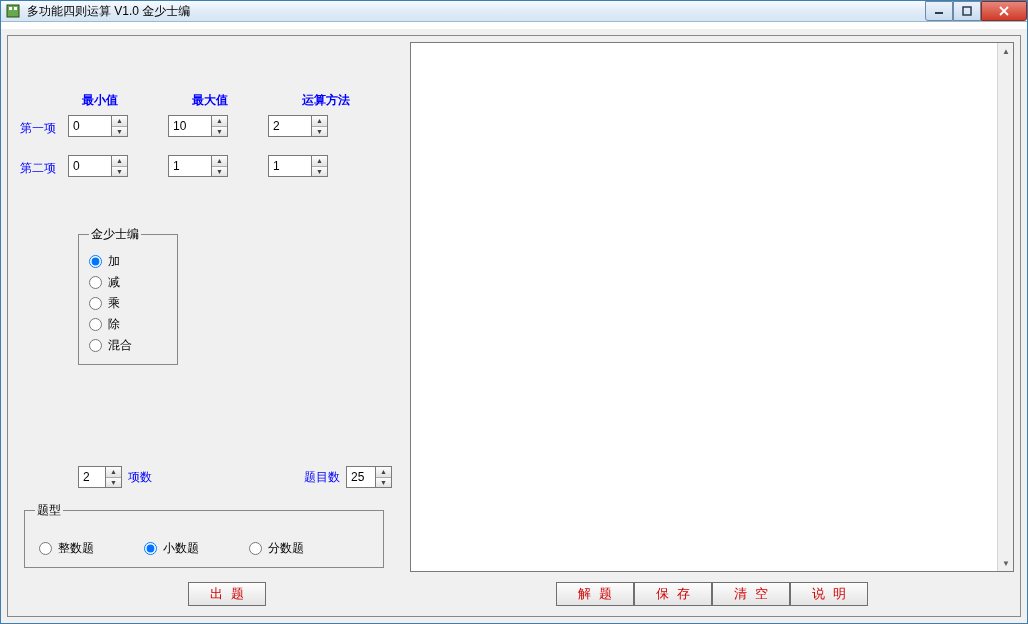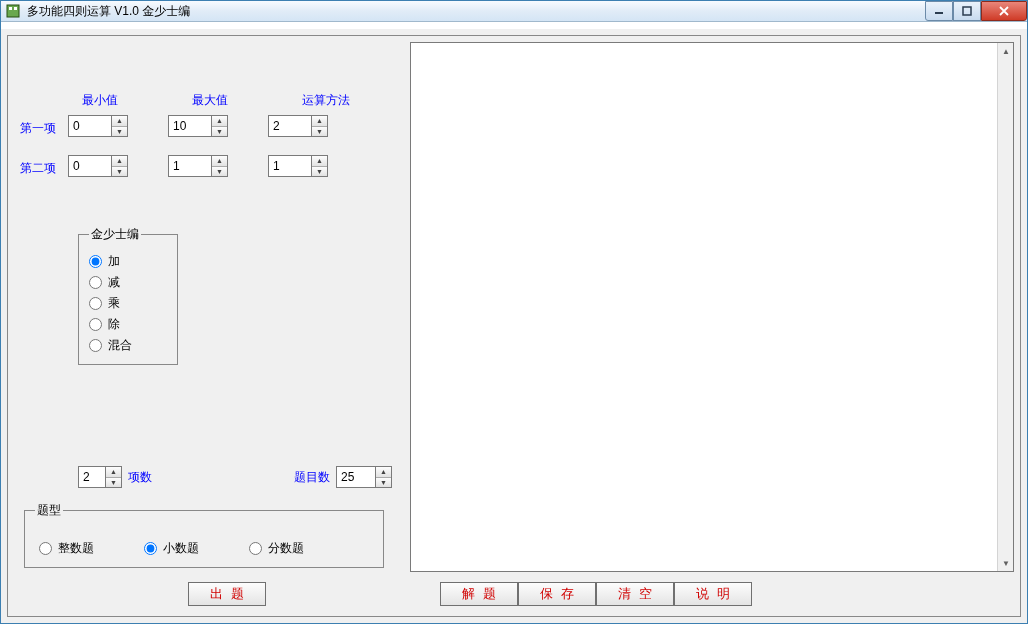--- a/index.html
+++ b/index.html
@@ -113,20 +113,21 @@
       font-size: 8px;
     }
     .scroll-arrow.bottom { position: absolute; bottom: 0; }
     .blue { color: #0000ff; }
     .row-labels {
       display: flex;
       padding-left: 62px;
       gap: 50px;
       margin-top: 46px;
       margin-bottom: 6px;
+      font-weight: bold;
     }
     .row-labels span { width: 60px; }
     .input-row {
       display: flex;
       align-items: flex-end;
       margin-bottom: 18px;
     }
     .row-lbl {
       width: 48px;
       color: #0000ff;
@@ -230,21 +231,21 @@
       position: absolute;
       left: 180px;
       bottom: 10px;
     }
     .bottom-btns {
       position: absolute;
       left: 402px;
       right: 6px;
       bottom: 10px;
       display: flex;
-      justify-content: flex-start;
+      justify-content: center;
       padding: 0 30px;
     }
   </style>
 </head>
 <body>
 
 <div class="window">
   <div class="titlebar">
     <span class="titlebar-icon">
       <svg width="14" height="14" viewBox="0 0 14 14">
@@ -368,21 +369,21 @@
             <input style="width: 28px;" value="2">
             <span class="sp-btns">
                 <div>▲</div>
                 <div>▼</div>
               </span>
           </span>
           <span class="blue" style="">项数</span>
           <span style="flex:1"></span>
           <span class="blue" style="margin-right:6px">题目数</span>
           <span class="spinner">
-            <input style="width: 40px;" value="25">
+            <input style="width: 30px;" value="25">
             <span class="sp-btns">
                 <div>▲</div>
                 <div>▼</div>
               </span>
           </span>
         </div>
 
         <fieldset class="type-group">
           <legend>题型</legend>
           <div class="type-opts">

